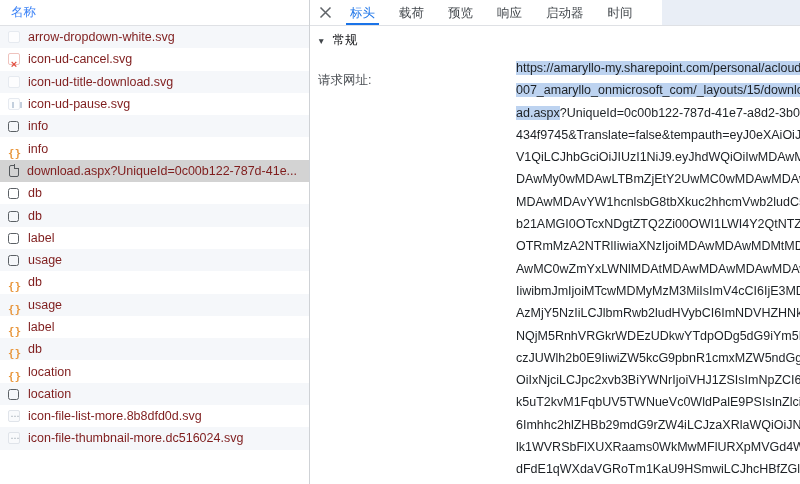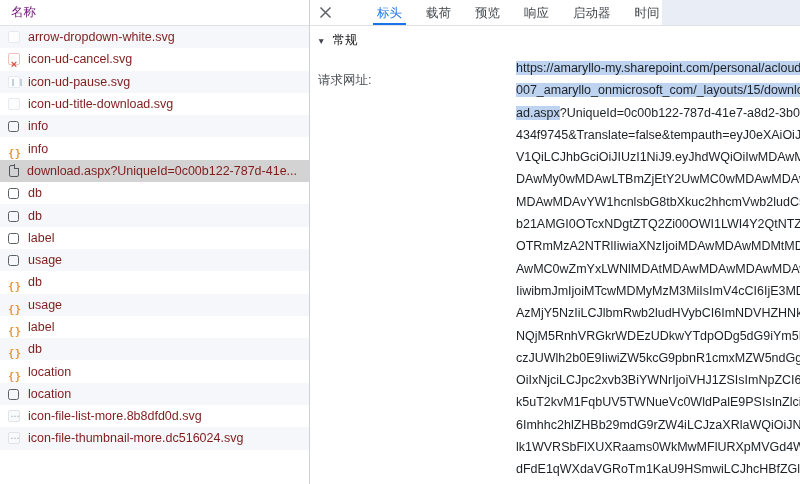--- a/index.html
+++ b/index.html
@@ -3,21 +3,21 @@
 <meta charset="utf-8">
 <style>
   * { margin:0; padding:0; box-sizing:border-box; }
   html,body { width:800px; height:484px; overflow:hidden; background:#fff;
     font-family:"Liberation Sans","DejaVu Sans",sans-serif; }
   .app { position:relative; width:800px; height:484px; display:flex; }
 
   
   .left { width:310px; height:484px; border-right:1px solid #cfd2d6; background:#fff; flex:none; }
   .left-header { height:26px; line-height:25px; padding-left:11px; font-size:12.5px;
-    color:#701a75; border-bottom:1px solid #dfe1e5; }
+    color:#3b82f6; border-bottom:1px solid #dfe1e5; }
   .rows { }
   .row { display:flex; align-items:center; height:22.3px; padding-left:8px; overflow:hidden; }
   .rows .row:nth-child(odd) { background:var(--row-stripe,#f5f7fa); }
   .rows .row.selected { background:var(--selected-row-gray,#d3d3d3); }
   .row .label { font-size:12.5px; color:#7f1d1d; white-space:nowrap; overflow:hidden; }
 
   .icon { position:relative; flex:none; width:12px; height:12px; margin-right:8px; display:inline-block; }
   .ic-image-pale { background:#fdfdfe; border:1px solid #e6eaf0; border-radius:2px; }
   .ic-cancel { border:1px solid #efc3be; border-radius:2px; text-align:center; }
   .ic-cancel::before { content:"×"; color:var(--cancel-icon-red,#e14b3d); font-size:11px; line-height:10px; font-weight:700; }
@@ -30,21 +30,21 @@
   .ic-document { width:10px; height:12.5px; margin-left:1px; border:1.4px solid #54585c; border-radius:2px; }
   .ic-document::before { content:""; position:absolute; top:-1.4px; right:-1.4px; width:4px; height:4px;
     background:var(--selected-row-gray,#d3d3d3); border-left:1.4px solid #54585c; border-bottom:1.4px solid #54585c; }
   .ic-image-gray { background:#e8ebef; border:1px solid #c6cbd1; border-radius:2px; }
   .ic-image-gray::before { content:""; position:absolute; left:2px; right:2px; top:2px; height:4px; background:#c9ced5; }
   .ic-image-dots { background:#f9fafc; border:1px solid #e0e4ea; border-radius:2px; }
   .ic-image-dots::before { content:"⋯"; position:absolute; left:1.5px; top:0.5px; color:#98a1ac; font-size:9px; line-height:9px; }
 
   
   .right { position:relative; flex:1; height:484px; background:#fff; overflow:hidden; }
-  .toolbar { position:relative; height:26px; border-bottom:1px solid #dfe1e5; display:flex; align-items:center; padding-left:9px;gap:27px; }
+  .toolbar { position:relative; height:26px; border-bottom:1px solid #dfe1e5; display:flex; align-items:center; padding-left:9px; }
   .toolbar-empty-area { position:absolute; top:0; right:0; width:138px; height:25px; background:#e9eef6; }
   .close-btn { width:22px; height:25px; display:flex; align-items:center; margin-right:9px; cursor:pointer; }
   .tab { position:relative; margin-right:24px; font-size:12.5px; color:#41464b; height:25px; line-height:26px; white-space:nowrap; }
   .tab.active { color:var(--accent-blue,#1a73e8); }
   .tab.active::after { content:""; position:absolute; left:-4px; right:-4px; bottom:0; height:2.5px;
     background:var(--accent-blue,#1a73e8); }
 
   .section-header { height:29px; display:flex; align-items:center; padding-left:7px; font-size:12.5px; color:#202124; }
   .tri { font-size:8.5px; margin-right:7px; color:#40454a; }
 
@@ -65,26 +65,26 @@
     <div class="rows" id="rows">
         <div class="row">
           <span class="icon ic-image-pale"></span>
           <span class="label">arrow-dropdown-white.svg</span>
         </div>
         <div class="row">
           <span class="icon ic-cancel"></span>
           <span class="label">icon-ud-cancel.svg</span>
         </div>
         <div class="row">
+          <span class="icon ic-image-pale"></span>
+          <span class="label">icon-ud-title-download.svg</span>
+        </div>
+        <div class="row">
           <span class="icon ic-pause"></span>
           <span class="label">icon-ud-pause.svg</span>
-        </div>
-        <div class="row">
-          <span class="icon ic-image-pale"></span>
-          <span class="label">icon-ud-title-download.svg</span>
         </div>
         <div class="row">
           <span class="icon ic-file-square"></span>
           <span class="label">info</span>
         </div>
         <div class="row">
           <span class="icon ic-json-braces"></span>
           <span class="label">info</span>
         </div>
         <div class="row selected">

